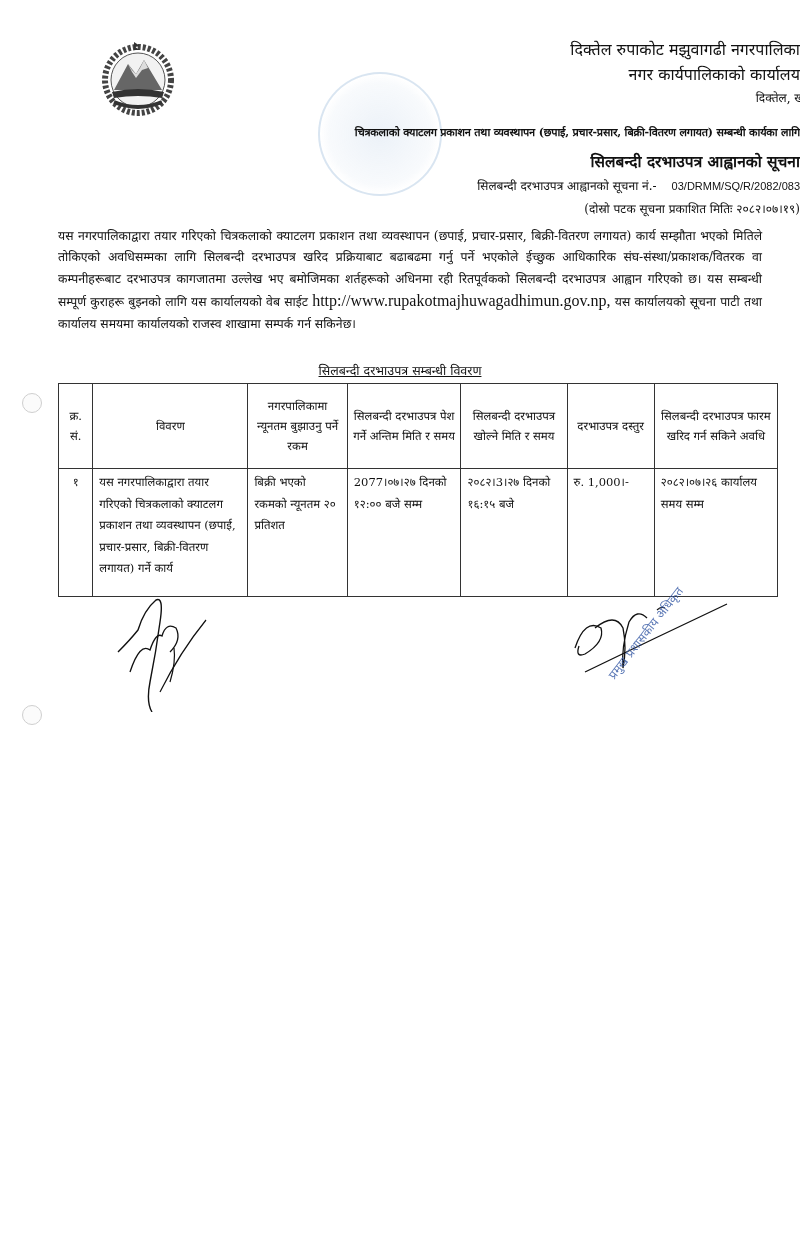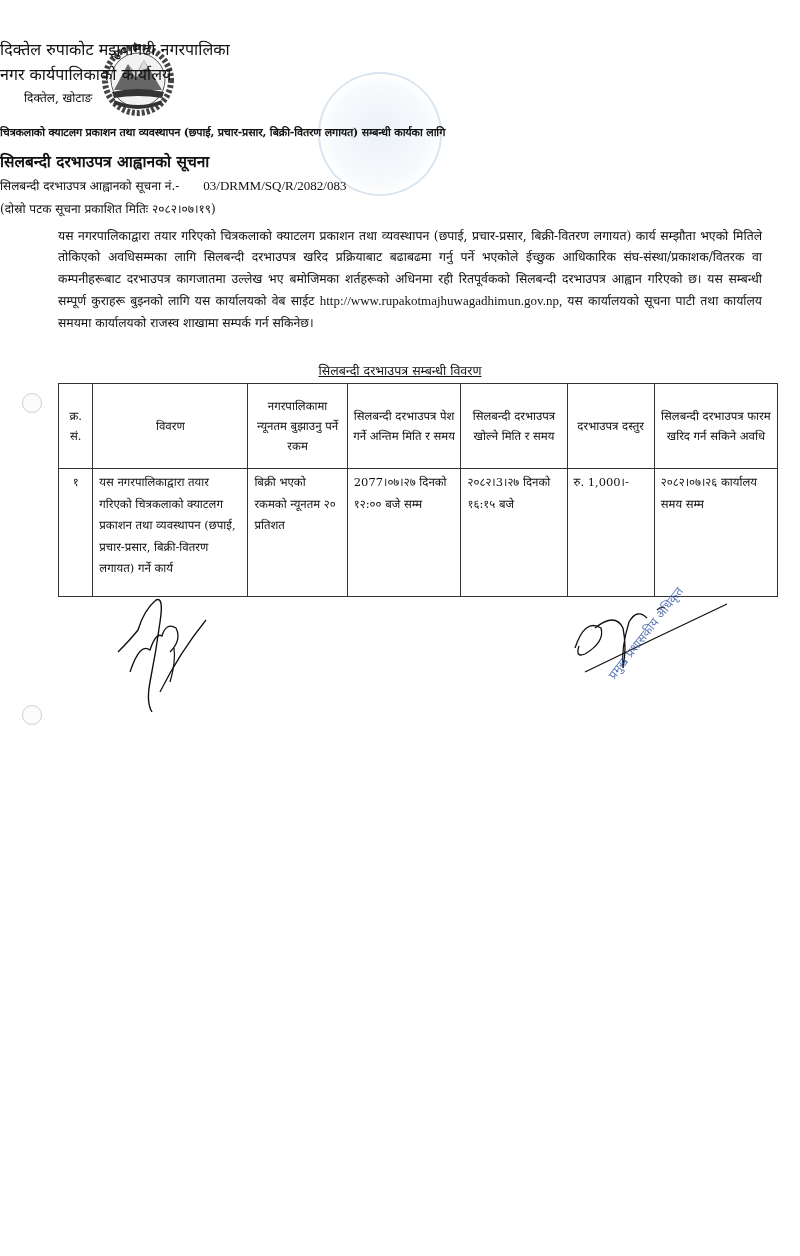--- a/index.html
+++ b/index.html
@@ -8,33 +8,33 @@
     .hole { position: absolute; left: 22px; width: 18px; height: 18px; border-radius: 50%;
             border: 1px solid #cfcfcf; background: #fbfbfb; }
     .hole.h1 { top: 393px; }
     .hole.h2 { top: 705px; }
 
     .logo { position: absolute; left: 98px; top: 40px; width: 80px; height: 76px; }
     .bg-stamp { position: absolute; left: 318px; top: 72px; width: 120px; height: 120px;
                 border-radius: 50%; border: 2px solid rgba(120,160,205,0.28);
                 background: radial-gradient(circle, rgba(120,160,205,0.14) 0%, rgba(120,160,205,0.05) 60%, transparent 70%); }
 
-    .hdr { position: absolute; left: 0; width: 800px; text-align: left; }
+    .hdr { position: absolute; left: 0; width: 800px; text-align: right; }
     .hdr.l1 { top: 38px; font-size: 16px; }
     .hdr.l2 { top: 63px; font-size: 16px; }
     .hdr.l3 { top: 89px; font-size: 12px; left: 24px; }
     .hdr.l4 { top: 124px; font-size: 11px; font-weight: bold; letter-spacing: -0.2px; }
     .hdr.l5 { top: 150px; font-size: 15.5px; font-weight: bold; }
     .hdr.l6 { top: 177px; font-size: 12px; }
-    .hdr.l6 .ref { font-family: Liberation Serif, serif; font-size: 13px; margin-left: 24px; }
+    .hdr.l6 .ref { font-family: Liberation Sans, sans-serif; font-size: 11px; margin-left: 15px; }
     .hdr.l7 { top: 200px; font-size: 12px; }
 
     .body-text { position: absolute; left: 58px; top: 226px; width: 704px;
                  font-size: 12.3px; line-height: 21.4px; text-align: justify; }
-    .body-text .url { font-family: "Liberation Serif", serif; font-size: 13px; }
+    .body-text .url { font-family: "Liberation Serif", serif; font-size: 16px; }
 
     .table-title { position: absolute; left: 0; width: 800px; top: 362px; text-align: center;
                    font-size: 12.5px; }
     .table-title span { text-decoration: underline; }
 
     table.tbl { position: absolute; left: 58px; top: 383px; width: 720px;
                 border-collapse: collapse; font-size: 11.5px; border-radius: 16px; }
     table.tbl td, table.tbl th { border: 1.3px solid #333; vertical-align: middle; }
     table.tbl th { font-weight: normal; text-align: center; line-height: 20px; height: 84px; padding: 0 4px; }
     table.tbl td { vertical-align: top; line-height: 21.6px; padding: 3px 6px 4px 6px; height: 120px; }

